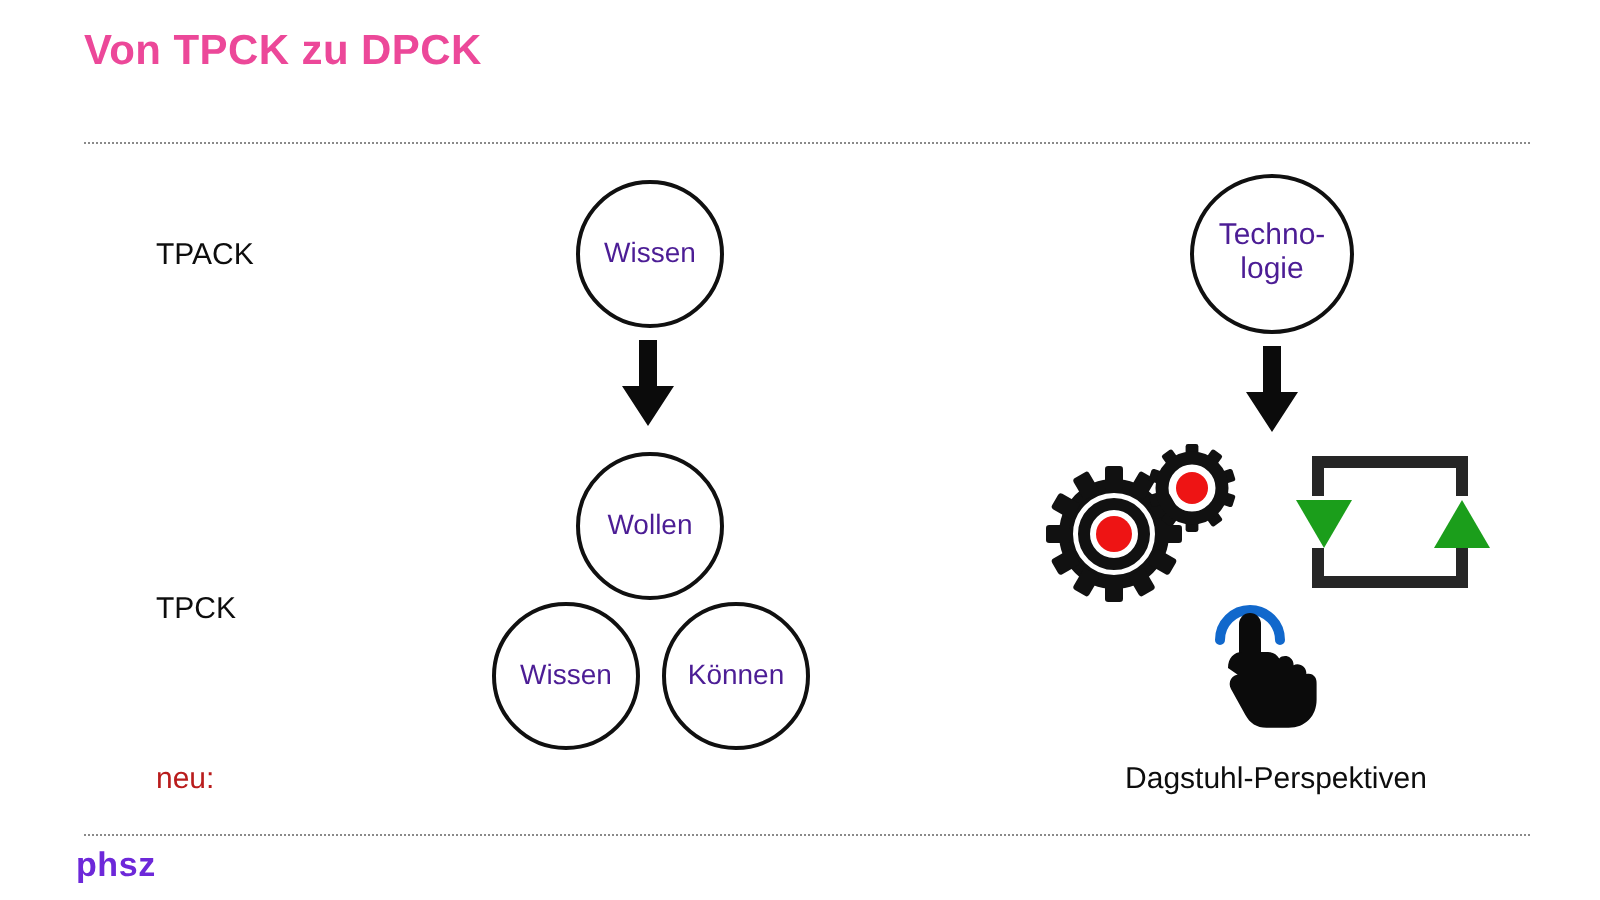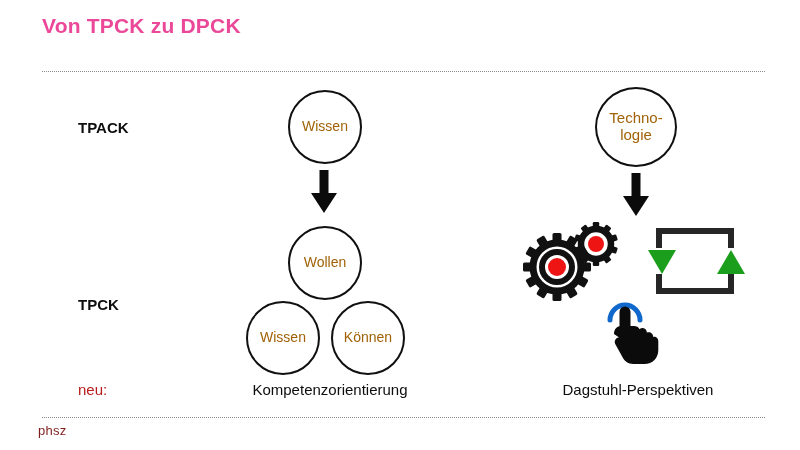--- a/index.html
+++ b/index.html
@@ -34,31 +34,31 @@
     height: 0;
     border-top: 1px dotted #8a8a8a;
   }
   .rule-top  { top: 71px; }
   .rule-bot  { top: 417px; }
 
   .footer-label {
     position: absolute;
     left: 38px;
     top: 423px;
-    font-size: 13px;
+    font-size: 17px;
+    font-weight: bold;
+    color: #6d28d9;
+    letter-spacing: 0.3px;
+  }
+
+  
+  .row-label {
+    position: absolute;
+    font-size: 15px;
     font-weight: normal;
-    color: #7f1d1d;
-    letter-spacing: 0.3px;
-  }
-
-  
-  .row-label {
-    position: absolute;
-    font-size: 15px;
-    font-weight: bold;
     color: #0d0d0d;
     white-space: nowrap;
   }
   .row-label-tpack { left: 78px; top: 119px; }
   .row-label-dpack { left: 78px; top: 296px; }
 
   .row-label-plain {
     position: absolute;
     left: 78px;
     top: 381px;
@@ -85,21 +85,21 @@
     position: absolute;
     border: 2px solid #101010;
     border-radius: 50%;
     background: transparent;
     box-sizing: border-box;
     display: flex;
     align-items: center;
     justify-content: center;
     text-align: center;
     font-size: 14px;
-    color: #a16207;
+    color: #4c1d95;
     line-height: 1.12;
   }
   .c-wissen-top { left: 288px; top: 90px;  width: 74px; height: 74px; }
   .c-wollen     { left: 288px; top: 226px; width: 74px; height: 74px; }
   .c-wissen-bot { left: 246px; top: 301px; width: 74px; height: 74px; }
   .c-koennen    { left: 331px; top: 301px; width: 74px; height: 74px; }
   .c-techno {
     left: 595px; top: 87px; width: 82px; height: 80px;
     font-size: 15px;
     overflow: visible;
@@ -149,21 +149,20 @@
       <polygon points="10.5,0 19.5,0 19.5,23 28,23 15,43 2,23 10.5,23" fill="#0b0b0b"></polygon>
     </svg>
   </div>
 
   <div class="circle c-wollen">Wollen</div>
 
   <div class="circle c-wissen-bot">Wissen</div>
 
   <div class="circle c-koennen">Können</div>
 
-  <div class="caption caption-left">Kompetenzorientierung</div>
 
   <div class="circle c-techno">
     <div class="txt">
       <span>Techno-</span><br>
       <span>logie</span>
     </div>
   </div>
 
   <div class="down-arrow" style="left:621px; top:173px;">
     <svg width="30" height="44" viewBox="0 0 30 44">

